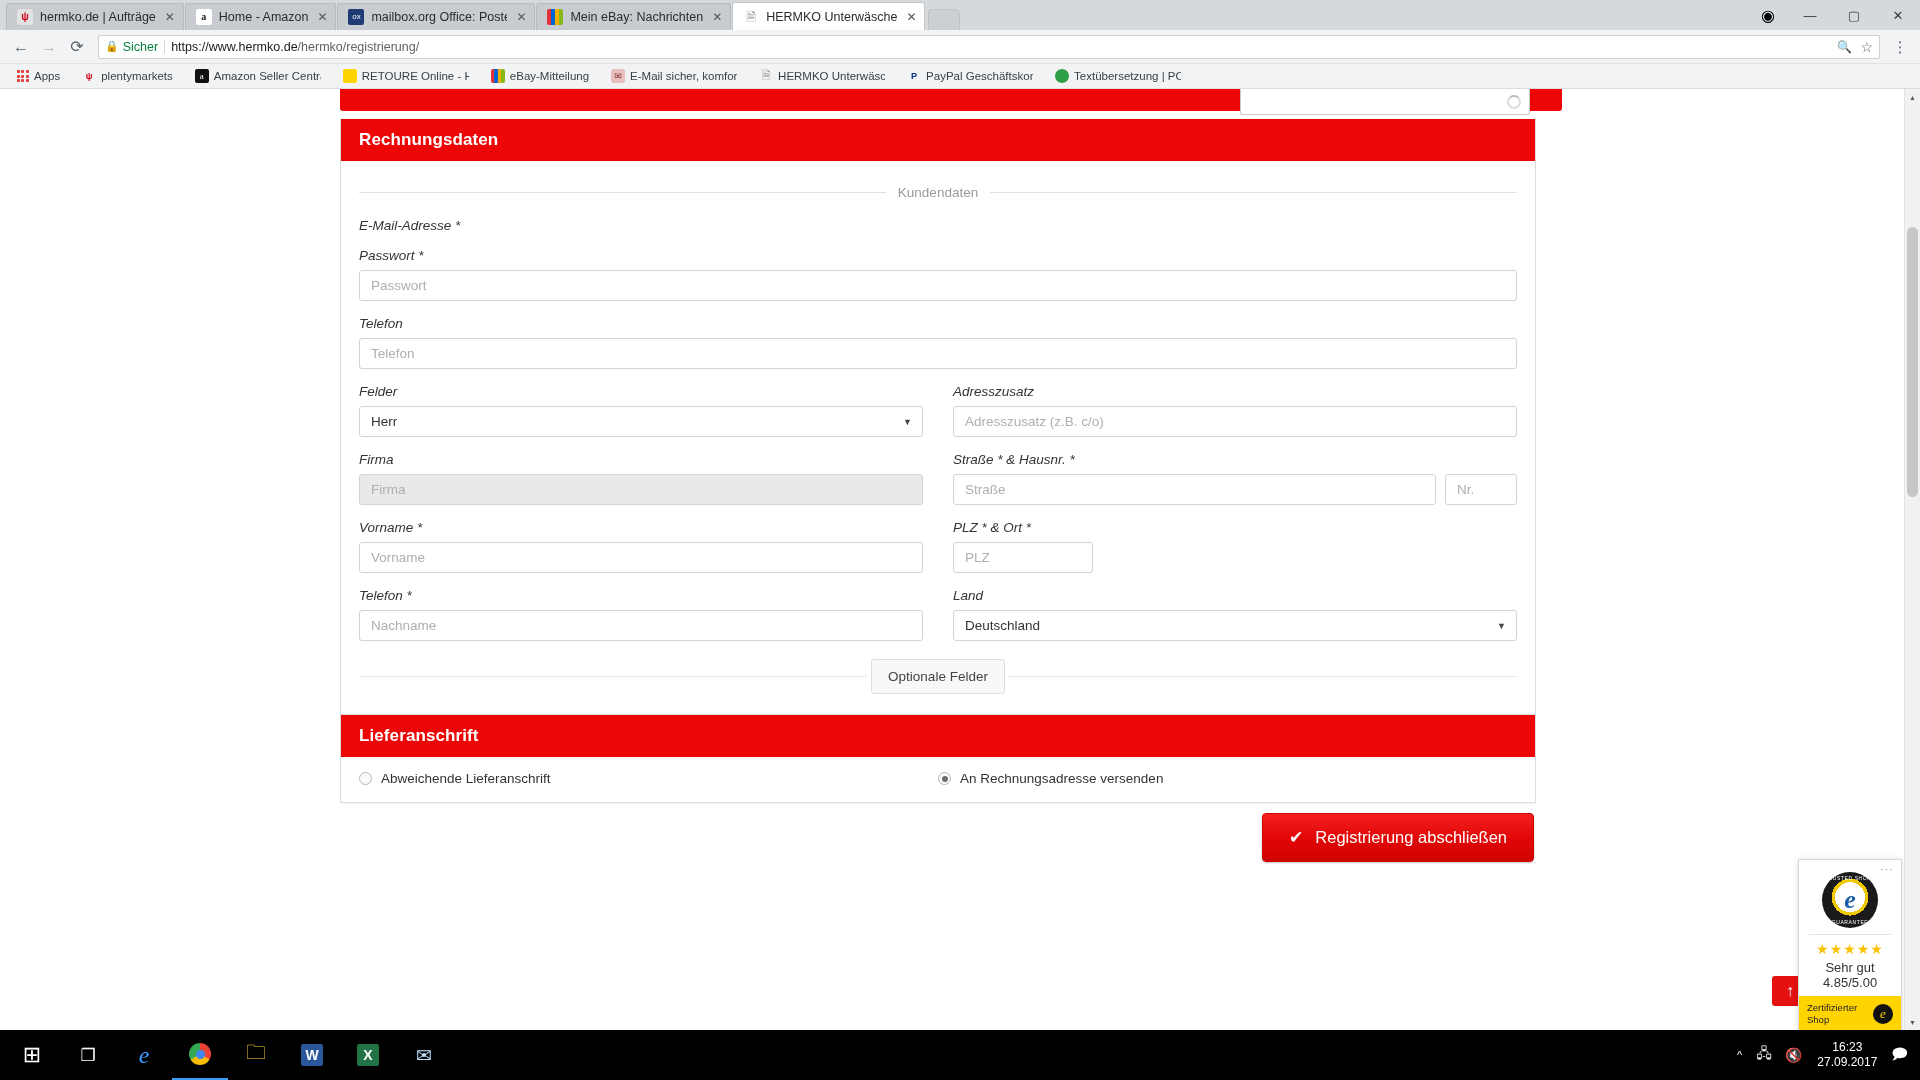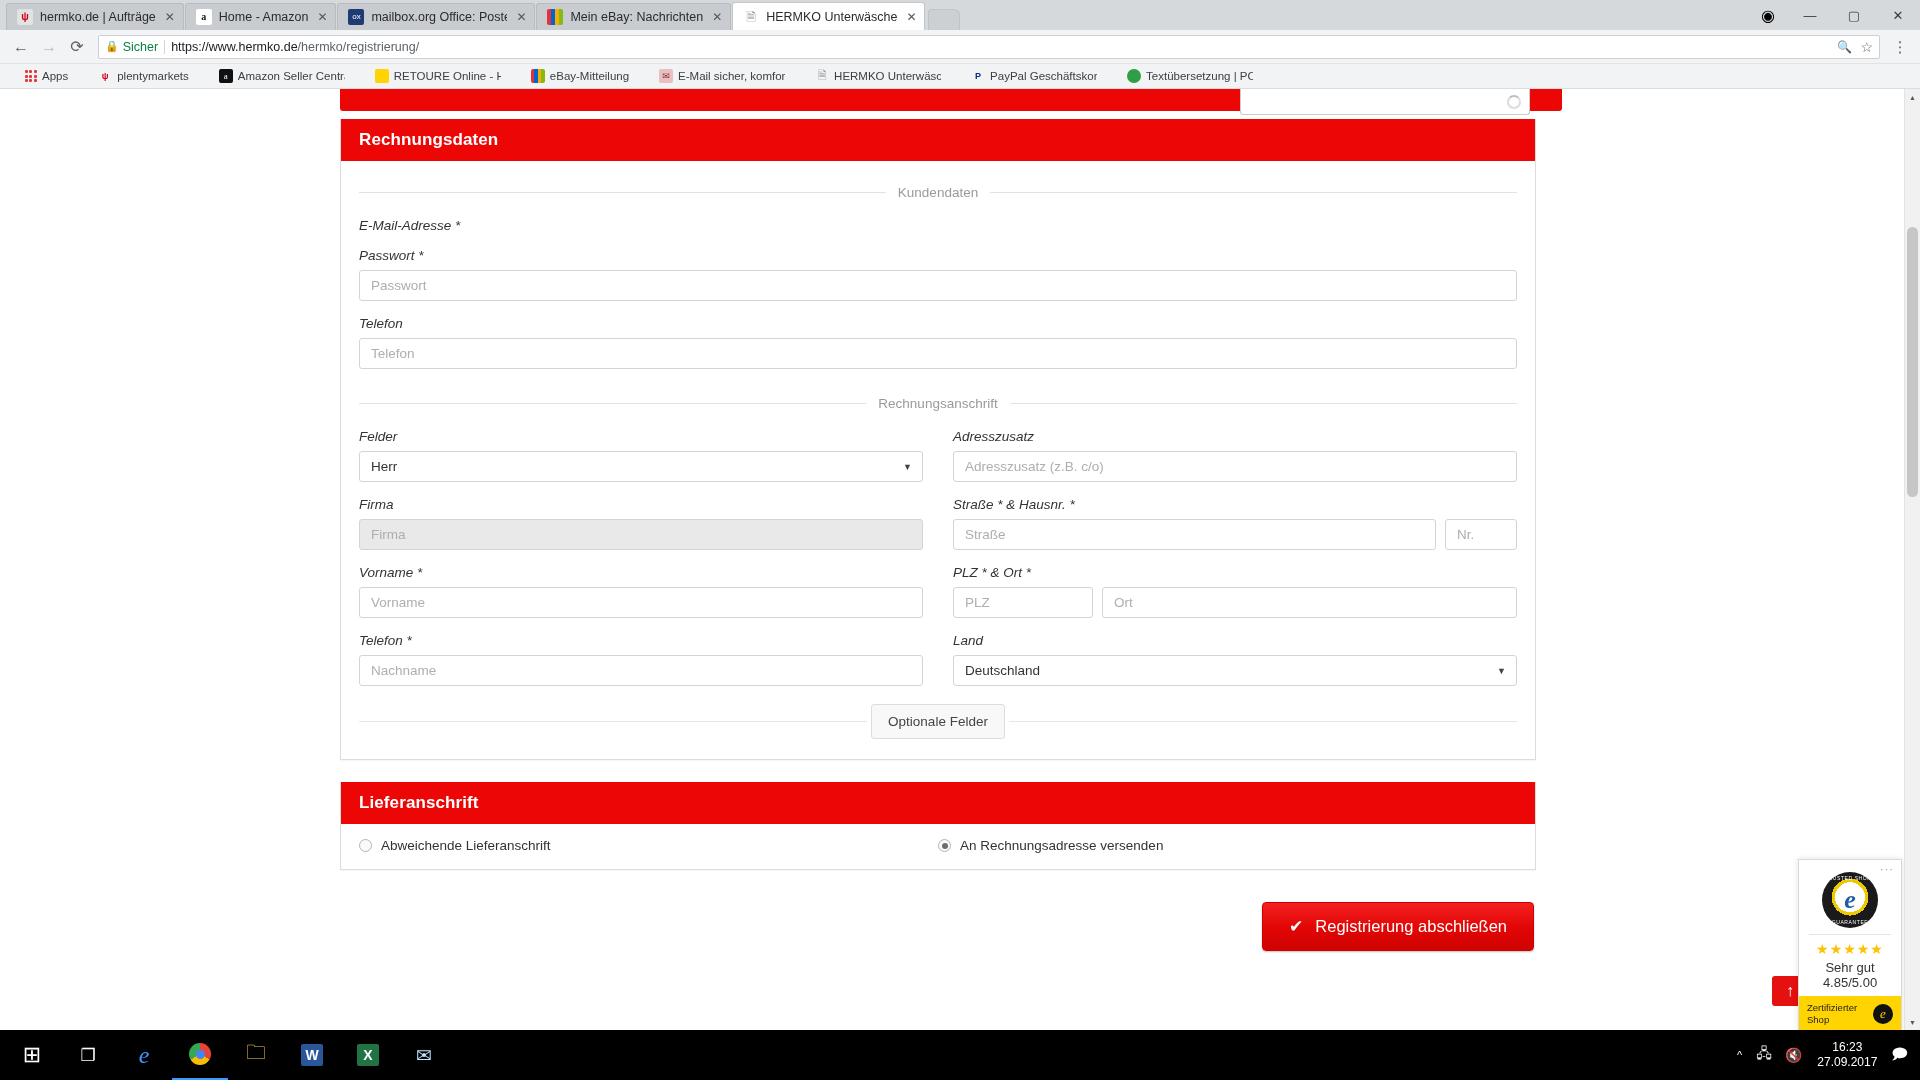--- a/index.html
+++ b/index.html
@@ -69,21 +69,21 @@
   .secure { display:flex; align-items:center; gap:4px; color:#0b8043; font-size:12.5px; }
   .lockicon { font-size:11px; }
   .omnisep { width:1px; height:14px; background:#d5d5d5; }
   .url { color:#5f6368; }
   .url b { color:#202124; font-weight:normal; }
   .omni-right { margin-left:auto; display:flex; gap:8px; align-items:center; color:#5f6368; }
   .menubtn { width:24px; display:flex; justify-content:center; color:#5f6368; font-size:15px;}
 
   .bookmarks {
     height: 25px; background:#f1f3f4; display:flex; align-items:center;
-    padding: 0 16px; gap: 16px; font-size: 11.5px; color:#3c4043;
+    padding: 0 8px; gap: 8px; font-size: 11.5px; color:#3c4043;
     border-bottom: 1px solid #dadce0;
   }
   .bm { display:flex; align-items:center; gap:5px; padding: 2px 7px; white-space:nowrap; max-width:140px; overflow:hidden; }
   .bm .bmi { width:14px; height:14px; flex:0 0 14px; display:flex; align-items:center; justify-content:center; font-size:9px; border-radius:2px; }
   .bm .bmt { overflow:hidden; text-overflow:clip; }
   .appsdots { display:grid; grid-template-columns: repeat(3,3px); gap:1.5px; width:11px; }
   .appsdots i { width:3px; height:3px; background:#e53935; display:block; border-radius:1px;}
 
   
   .viewport {
@@ -101,21 +101,21 @@
     position:absolute; left:340px; top:0; width:1222px; height:22px;
     background:#ec0606; border-radius: 0 0 3px 3px;
   }
   .cut-input {
     position:absolute; left:1240px; top:0px; width:290px; height:26px;
     background:#fff; border:1px solid #ccc; border-top:none; border-radius:0 0 3px 3px;
   }
   .cut-input .spin { position:absolute; right:8px; top:6px; width:14px; height:14px;
     border:2px solid #dcdcdc; border-top-color:#bdbdbd; border-radius:50%; }
 
-  .panel { background:#fff; border:1px solid #dcdcdc; border-top:none; margin-bottom:22px;
+  .panel { background:#fff; border:1px solid #dcdcdc; border-top:none; 
            box-shadow: 0 1px 1px rgba(0,0,0,.03); }
   .panel-head {
     background:#ec0606; color:#fff; font-size:17px; font-weight:bold;
     padding: 11px 18px; letter-spacing:.1px;
   }
   .panel-body { padding: 18px 18px 20px 18px; }
 
   .legend-row { display:flex; align-items:center; gap:12px; margin: 6px 0 18px 0; }
   .legend-row .ln { flex:1 1 auto; height:1px; background:#e2e2e2; }
   .legend-row .lt { font-size:13.5px; color:#9a9a9a; white-space:nowrap;text-align:center; }
@@ -359,25 +359,20 @@
                   <label>Passwort *</label>
                   <input class="inp" type="password" placeholder="Passwort" style="">
                 </div>
                 <div class="field">
                   <label>Telefon</label>
                   <input class="inp" type="text" placeholder="Telefon" style="">
                 </div>
               </div>
             </div>
 
-            <div class="legend-row" style="margin-top:12px;">
-              <span class="ln"></span>
-              <span class="lt">Rechnungsanschrift</span>
-              <span class="ln"></span>
-            </div>
 
             <div class="grid">
               <div class="col">
                 <div class="field">
                   <label>Felder</label>
                   <div class="sel">
                     <span>Herr</span>
                     <span class="caret">▼</span>
                   </div>
                 </div>
@@ -403,21 +398,20 @@
                   <label>Straße * &amp; Hausnr. *</label>
                   <div class="pair">
                     <input class="inp a" type="text" placeholder="Straße" style="">
                     <input class="inp b" type="text" placeholder="Nr." style="">
                   </div>
                 </div>
                 <div class="field">
                   <label>PLZ * &amp; Ort *</label>
                   <div class="pair plz">
                     <input class="inp a" type="text" placeholder="PLZ" style="">
-                    <input class="inp b" type="text" placeholder="Ort" style="">
                   </div>
                 </div>
                 <div class="field" style="margin-bottom:0;">
                   <label>Land</label>
                   <div class="sel">
                     <span>Deutschland</span>
                     <span class="caret">▼</span>
                   </div>
                 </div>
               </div>

